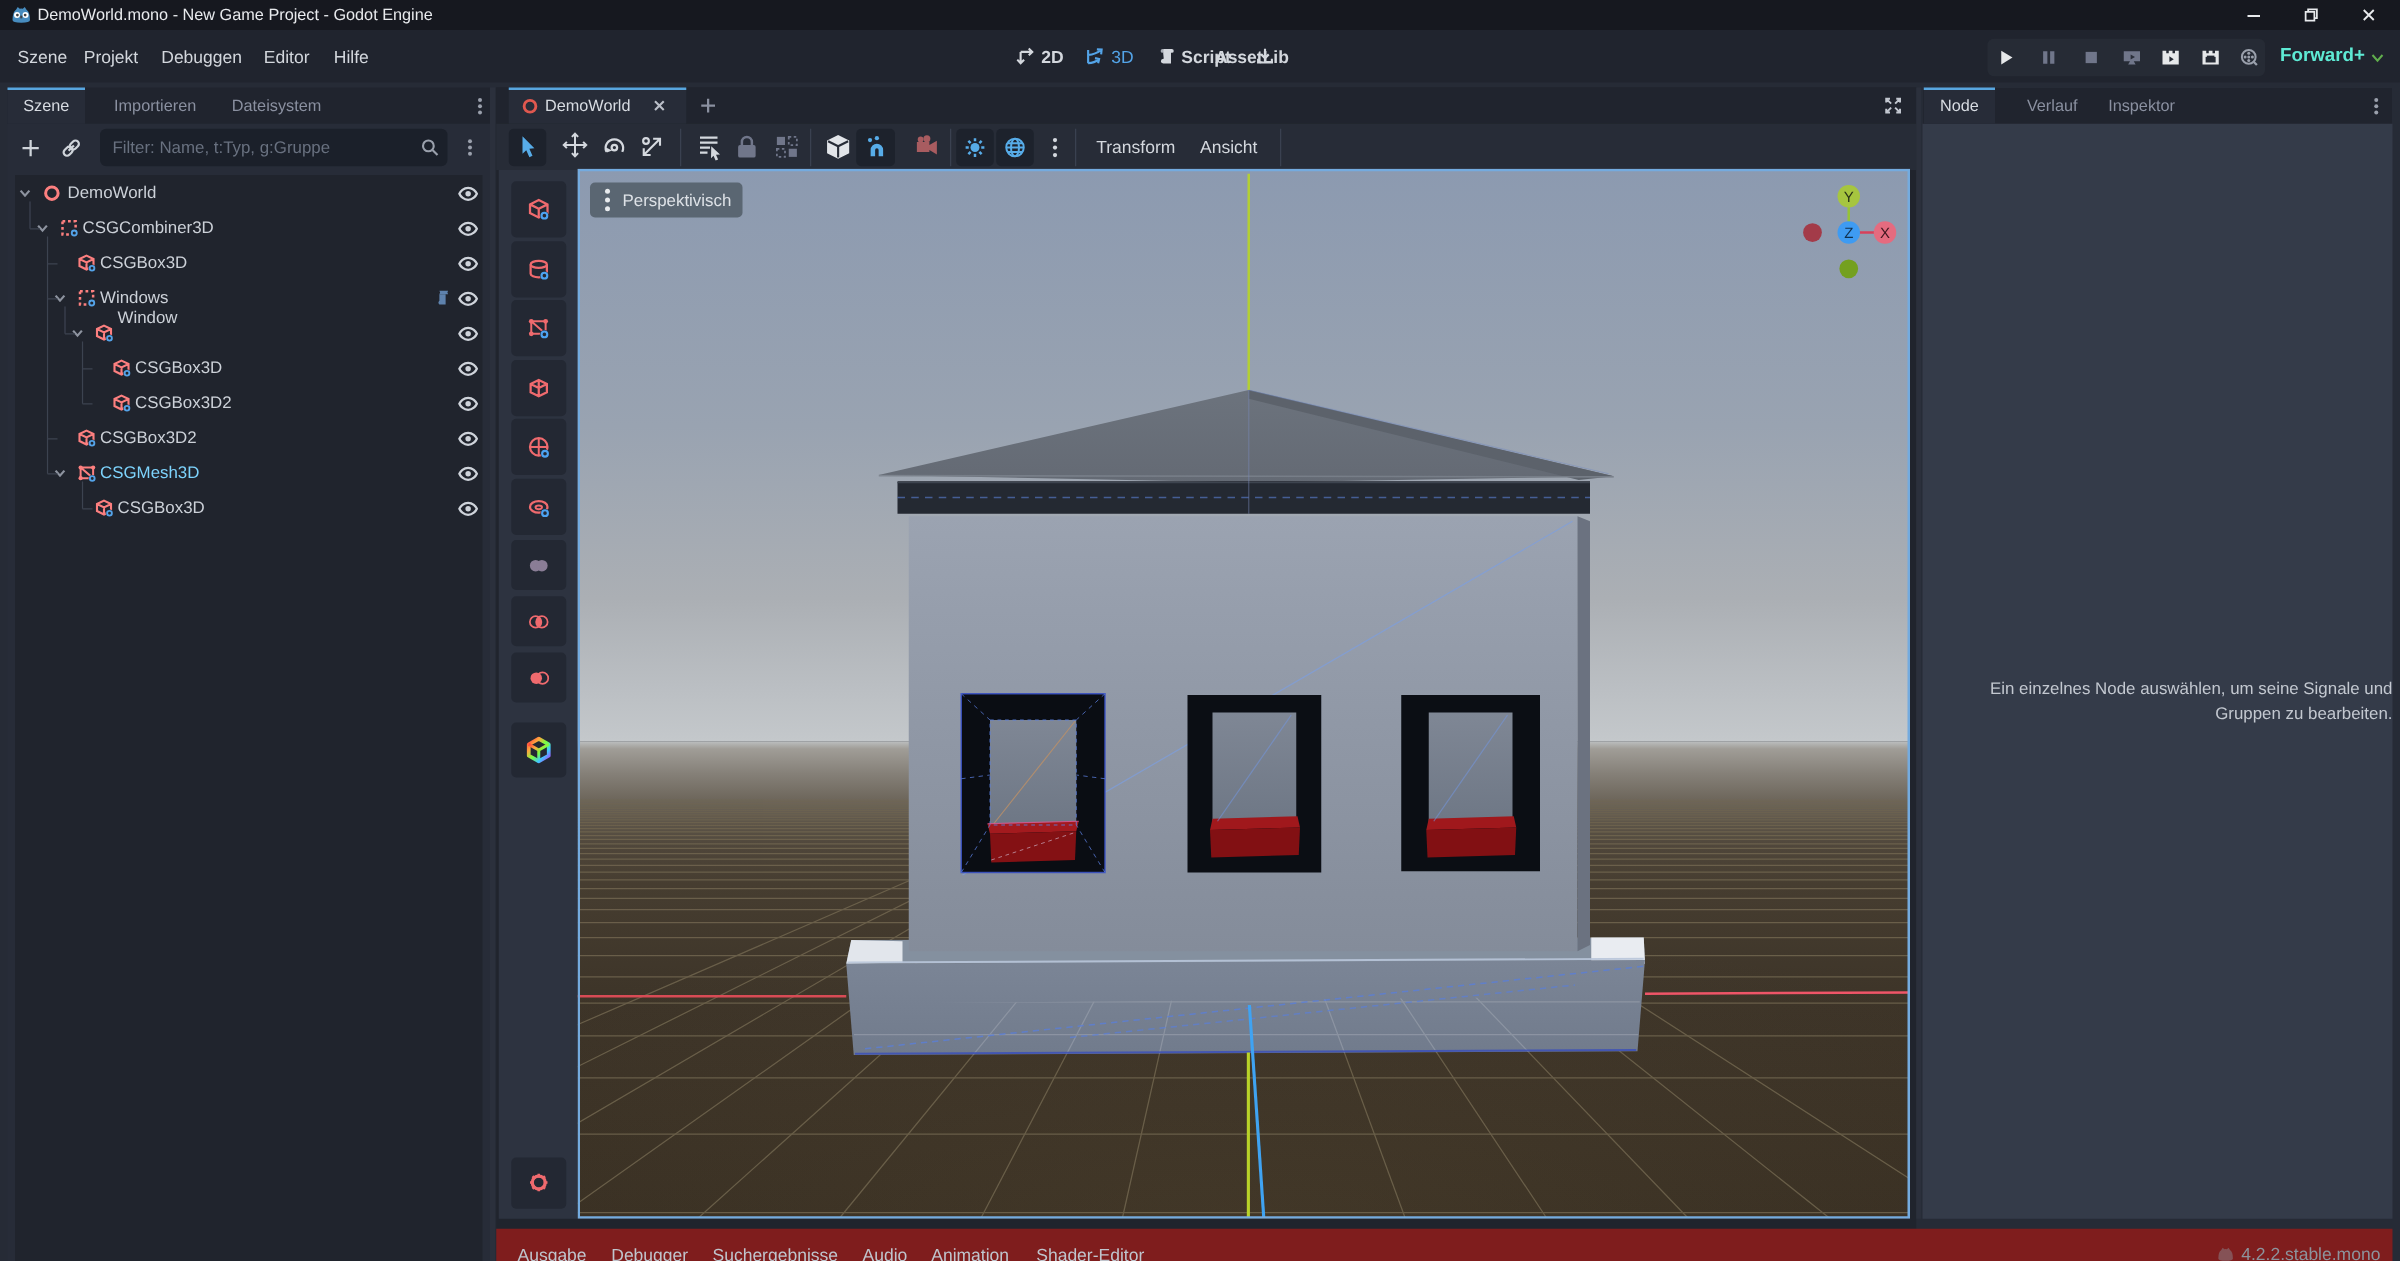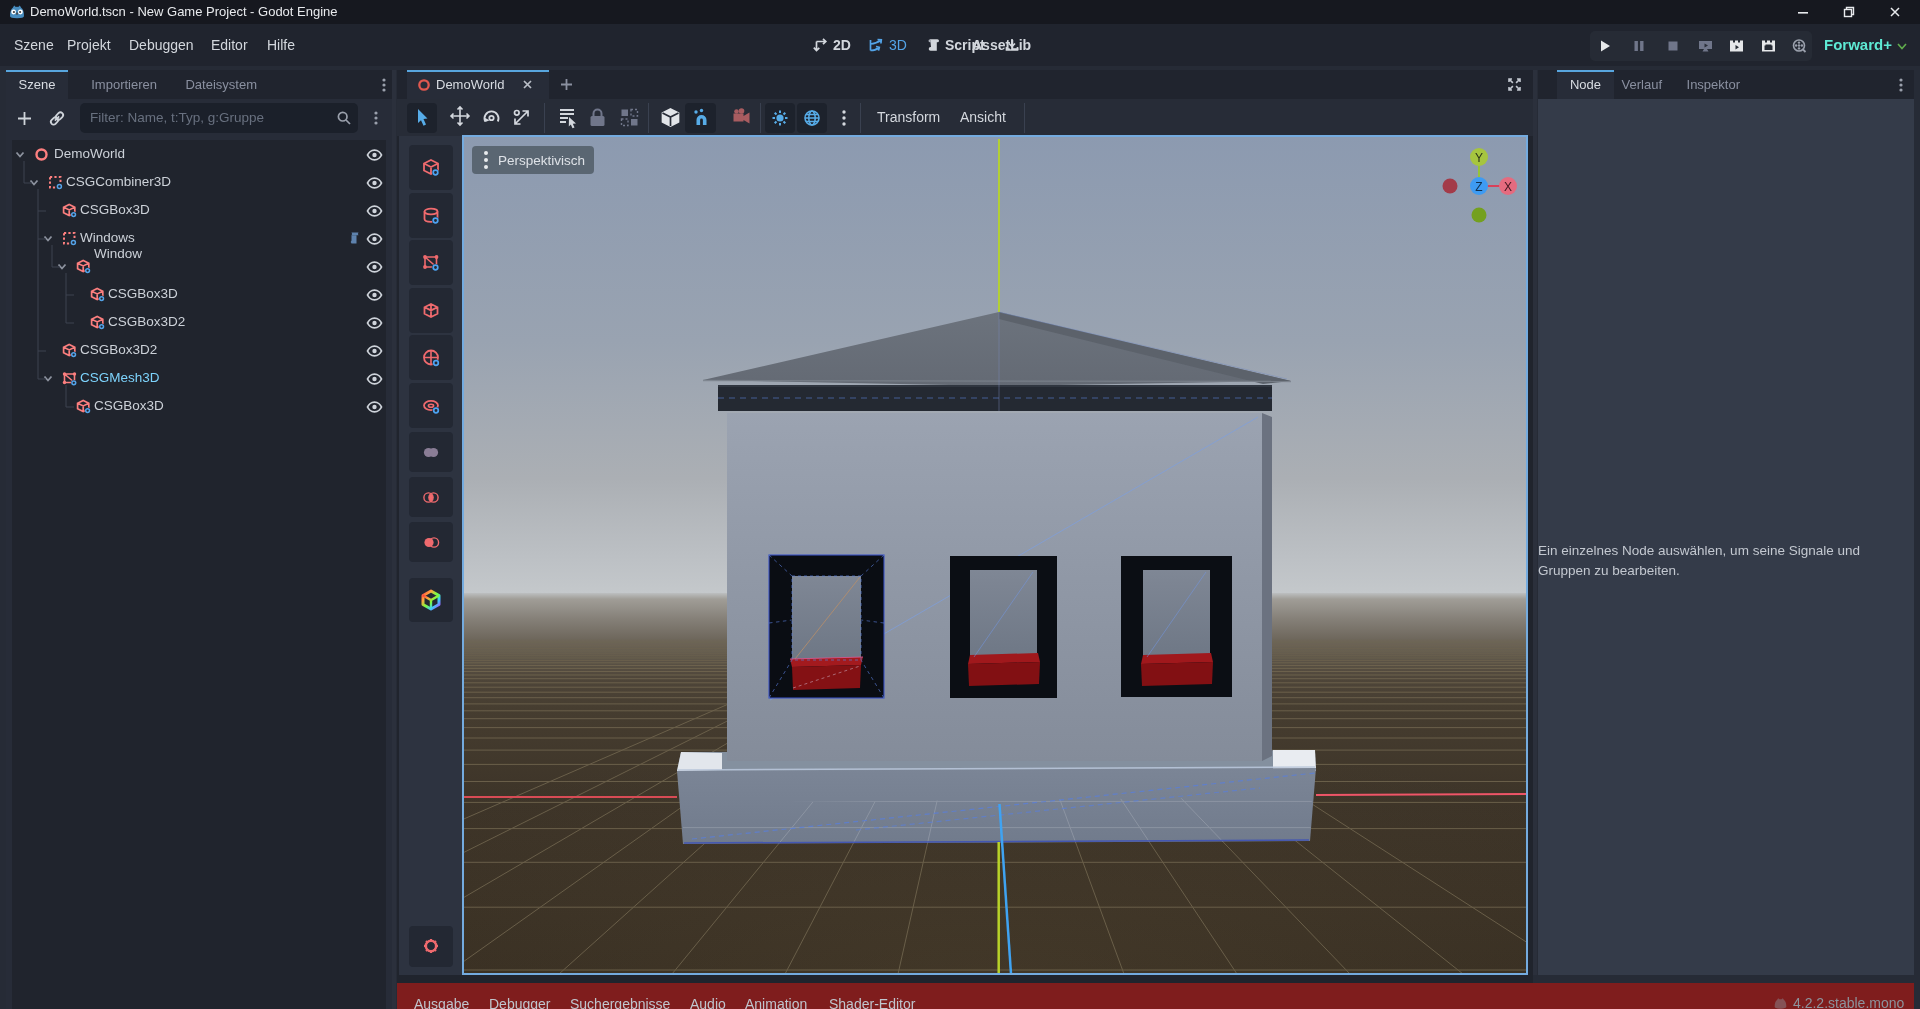--- a/index.html
+++ b/index.html
@@ -20,21 +20,21 @@
 <body>
 <div id="titlebar">
  <svg class="abs" style="left:8px;top:3px" width="18" height="18" viewBox="0 0 18 18">
   <path d="M2 13 Q2 6.5 4.8 4.8 L6.2 2.6 L7.8 4 Q9 3.7 10.2 4 L11.8 2.6 L13.2 4.8 Q16 6.5 16 13 Q16 15.2 9 15.2 Q2 15.2 2 13 Z" fill="#478cbf"></path>
   <circle cx="5.6" cy="9" r="2.4" fill="#fff"></circle>
       <circle cx="12.4" cy="9" r="2.4" fill="#fff"></circle>
   <circle cx="5.9" cy="9" r="1.1" fill="#414042"></circle>
       <circle cx="12.1" cy="9" r="1.1" fill="#414042"></circle>
   <rect x="8.2" y="9.5" width="1.6" height="2.2" fill="#414042"></rect>
  </svg>
- <span class="abs" style="left:30px;top:4px">DemoWorld.tscn - New Game Project - Godot Engine</span>
+ <span class="abs" style="left:30px;top:4px">DemoWorld.mono - New Game Project - Godot Engine</span>
  <svg class="abs" style="left:1796px;top:5px" width="14" height="14">
       <rect x="2" y="7" width="10" height="1.6" fill="#e8eaed"></rect>
     </svg>
  <svg class="abs" style="left:1842px;top:5px" width="14" height="14" fill="none" stroke="#e8eaed" stroke-width="1.4">
       <rect x="2.5" y="4.5" width="7" height="7"></rect>
       <path d="M4.5 4.5 v-2 h7 v7 h-2"></path>
     </svg>
  <svg class="abs" style="left:1888px;top:5px" width="14" height="14" stroke="#e8eaed" stroke-width="1.5">
       <path d="M3 3 L11 11 M11 3 L3 11"></path>
     </svg>
@@ -629,29 +629,29 @@
       <text x="1046" y="55.5" font-size="12" fill="#40161f" text-anchor="middle" font-family="Liberation Sans, sans-serif">X</text>
 <circle cx="1017" cy="51" r="9" fill="#3e9bf2"></circle>
       <text x="1017" y="55.5" font-size="12" fill="#10304e" text-anchor="middle" font-family="Liberation Sans, sans-serif">Z</text>
 <circle cx="988" cy="51" r="7.5" fill="#a33b49"></circle>
 <circle cx="1017" cy="80" r="7.5" fill="#74a01f"></circle>
 <rect x="1" y="1" width="1064" height="838" fill="none" stroke="#74abdf" stroke-width="2"></rect>
 </svg>
 </div>
 <div id="rightdock">
  <div class="tabrow" style="left:0;top:0;width:376px"></div>
- <div class="tab-active" style="left:19px;width:57px;line-height:26px">Node</div>
+ <div class="tab-active" style="left:1px;width:57px;line-height:26px">Node</div>
  <div class="tab-dim" style="left:68px;width:56px">Verlauf</div>
  <div class="tab-dim" style="left:136px;width:66px">Inspektor</div>
  <svg class="abs" style="left:358px;top:7px" width="10" height="16" fill="#9aa0ac">
       <circle cx="5" cy="3" r="1.6"></circle>
       <circle cx="5" cy="8" r="1.6"></circle>
       <circle cx="5" cy="13" r="1.6"></circle>
     </svg>
- <div class="abs" style="left:0;top:471px;width:376px;height:44px;color:#c3c8d0;font-size:13.5px;text-align:left;line-height:20px">Ein einzelnes Node auswählen, um seine Signale und<br>Gruppen zu bearbeiten.</div>
+ <div class="abs" style="left:0;top:471px;width:376px;height:44px;color:#c3c8d0;font-size:13.5px;text-align:right;line-height:20px">Ein einzelnes Node auswählen, um seine Signale und<br>Gruppen zu bearbeiten.</div>
 </div>
 <div class="abs" style="left:392px;top:70px;width:4px;height:939px;background:#2b303c"></div>
 <div class="abs" style="left:1533px;top:70px;width:4px;height:905px;background:#2b303c"></div>
 <div id="bottombar">
  <span class="abs" style="left:17px;top:13px;color:#c0c5cd;font-size:14px">Ausgabe</span>
  <span class="abs" style="left:92px;top:13px;color:#c0c5cd;font-size:14px">Debugger</span>
  <span class="abs" style="left:173px;top:13px;color:#c0c5cd;font-size:14px">Suchergebnisse</span>
  <span class="abs" style="left:293px;top:13px;color:#c0c5cd;font-size:14px">Audio</span>
  <span class="abs" style="left:348px;top:13px;color:#c0c5cd;font-size:14px">Animation</span>
  <span class="abs" style="left:432px;top:13px;color:#c0c5cd;font-size:14px">Shader-Editor</span>

